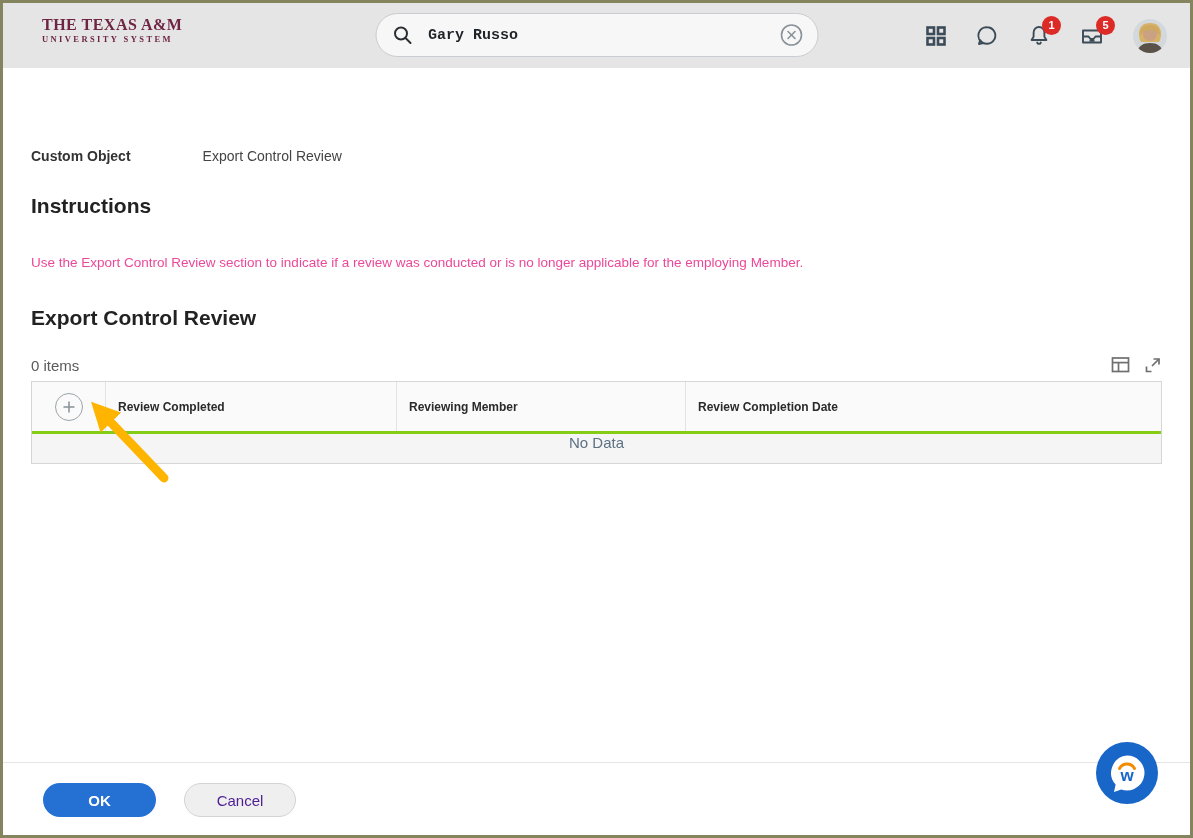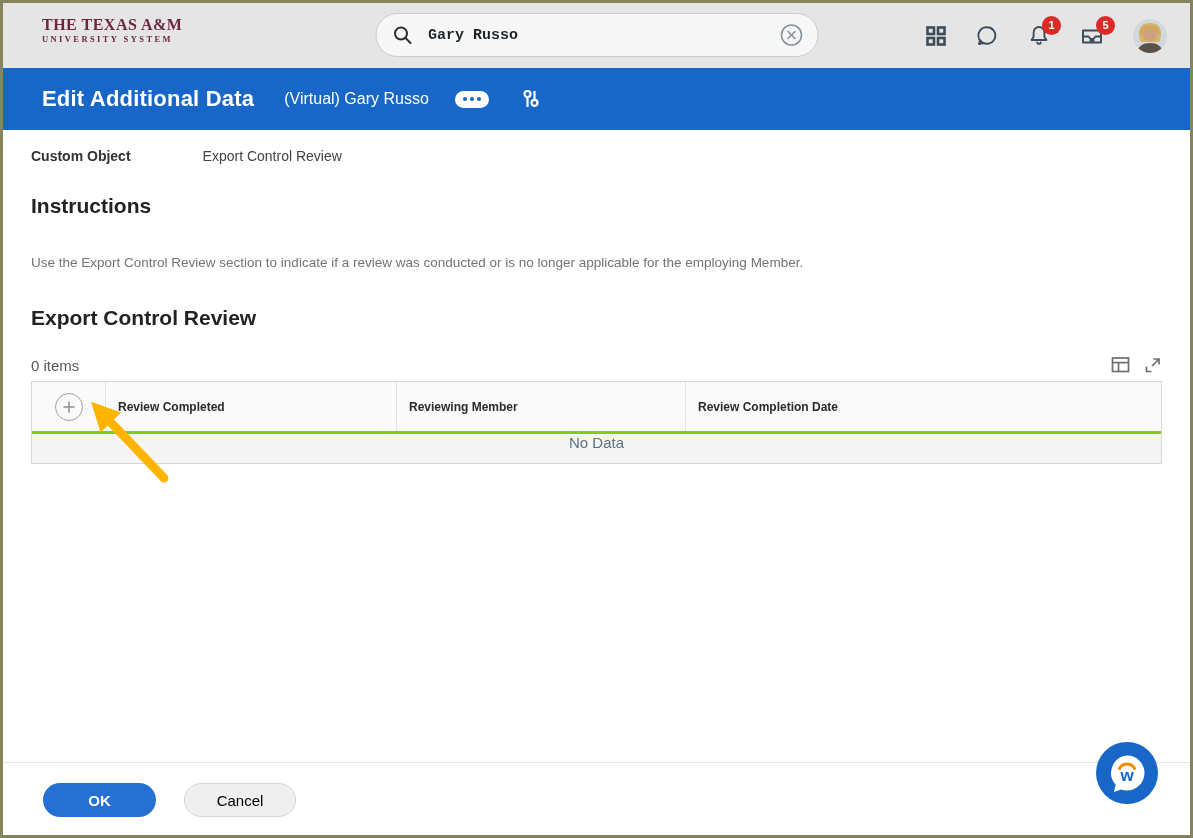--- a/index.html
+++ b/index.html
@@ -41,21 +41,21 @@
   .chip-ellipsis i { width:4px; height:4px; border-radius:50%; background:#1766c8; }
   .cfg-btn { margin-left:32px; }
 
   
   .main { position:absolute; left:0; top:127px; right:0; padding:0 28px; }
   .object-row { margin-top:18px; font-size:14px; color:#333; display:flex; }
   .object-row .lbl { font-weight:bold; color:#333; }
   .object-row .val { margin-left:72px; color:#444; }
   h2.sec { font-size:21px; font-weight:bold; color:#222; }
   .h-instructions { margin-top:30px; }
-  .body-text { margin-top:37px; font-size:13.5px; color:#737373; }
+  .body-text { margin-top:37px; font-size:13.5px; color:#ec4899; }
   .h-ecr { margin-top:36px; }
 
   .grid-toolbar { margin-top:26px; display:flex; align-items:flex-end; justify-content:space-between; }
   .items-count { font-size:15px; color:#5a5a5a; }
   .grid-tools { display:flex; gap:14px; align-items:center; }
 
   .grid { margin-top:7px; border:1px solid #d6d6d6; }
   .grid-head { display:flex; height:52px; background:#fafafa; border-bottom:3px solid #84cc16; }
   .gh-cell { border-right:1px solid #e3e3e3; display:flex; align-items:center;
     padding:0 12px; font-size:12px; font-weight:bold; color:#2b2b2b; cursor:pointer; }
@@ -68,21 +68,21 @@
   .empty-row span { font-size:15px; color:#5d7183; }
 
   .arrow-overlay { position:absolute; left:60px; top:388px; width:130px; height:105px; pointer-events:none; }
 
   
   .footer-divider { position:absolute; left:0; right:0; top:759px; height:1px; background:#e4e4e4; }
   .footer { position:absolute; left:40px; top:780px; display:flex; gap:28px; }
   .btn { height:34px; border-radius:17px; font-family:"Liberation Sans", sans-serif;
     font-size:15px; cursor:pointer; }
   .btn-ok { width:113px; background:#2570d3; color:#fff; border:none; font-weight:bold; }
-  .btn-cancel { width:112px; background:#efefef; color:#000000; border:1px solid #d4d4d4; font-weight:500; }
+  .btn-cancel { width:112px; background:#efefef; color:#4c1d95; border:1px solid #d4d4d4; font-weight:500; }
 
   .fab { position:absolute; right:32px; bottom:31px; width:62px; height:62px; border-radius:50%;
     border:none; background:transparent; cursor:pointer; padding:0; }
 </style>
 </head>
 <body>
 
 <div class="page">
 
   <div class="topbar">
@@ -151,42 +151,20 @@
             <circle cx="17" cy="17" r="17" fill="#d3d8dc"></circle>
             <path d="M6 15c0-8 5-11 11-11s11 3 11 11c0 5-2 8-2 8H8s-2-3-2-8z" fill="#d7b267"></path>
             <circle cx="17" cy="15" r="7" fill="#caa183"></circle>
             <path d="M4 34c1-7 6-10 13-10s12 3 13 10z" fill="#5a5248"></path>
             <path d="M7 16c0-7 4-10 10-10s10 3 10 10c-3-2-4-5-10-5s-7 3-10 5z" fill="#cfa95f"></path>
           </svg>
       </div>
     </div>
   </div>
 
-  <div class="bluebar">
-    <span class="title">Edit Additional Data</span>
-    <span class="subject">(Virtual) Gary Russo</span>
-    <button class="chip-ellipsis">
-      <i></i>
-        <i></i>
-        <i></i>
-    </button>
-    <button class="icon-btn cfg-btn">
-      <span style="display:flex;">
-        <svg width="20" height="22" viewBox="0 0 20 22">
-            <g stroke="#fff" stroke-width="2.2" fill="none">
-              <circle cx="6.5" cy="6" r="3"></circle>
-              <line x1="6.5" y1="9.8" x2="6.5" y2="19"></line>
-              <line x1="13.5" y1="3" x2="13.5" y2="11"></line>
-              <circle cx="13.5" cy="14.8" r="3"></circle>
-              <line x1="13.5" y1="18.6" x2="13.5" y2="19"></line>
-            </g>
-          </svg>
-      </span>
-    </button>
-  </div>
 
   <div class="main">
     <div class="object-row">
       <span class="lbl">Custom Object</span>
       <span class="val">Export Control Review</span>
     </div>
 
     <h2 class="sec h-instructions">Instructions</h2>
     <p class="body-text">Use the Export Control Review section to indicate if a review was conducted or is no longer applicable for the employing Member.</p>
 

